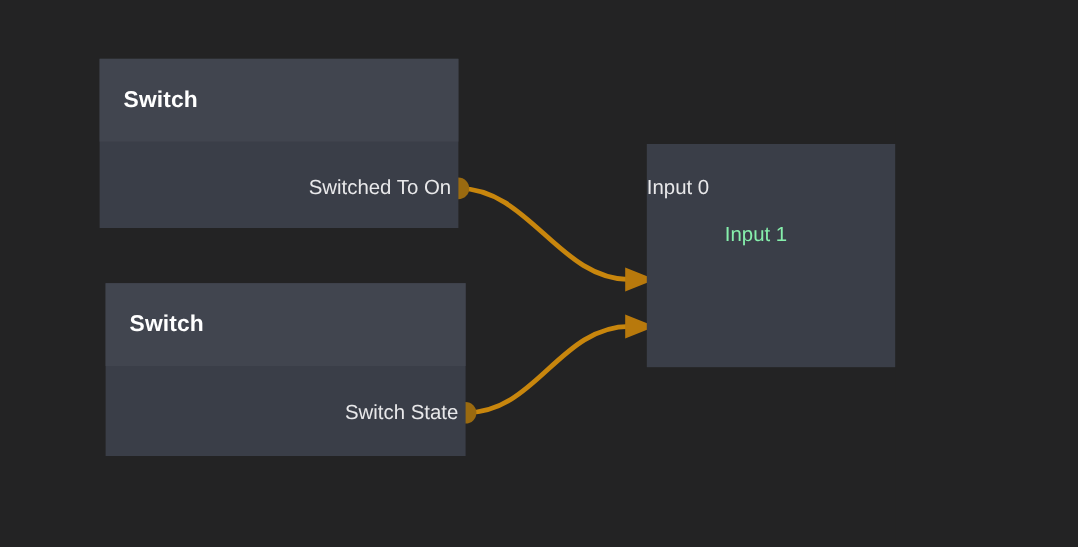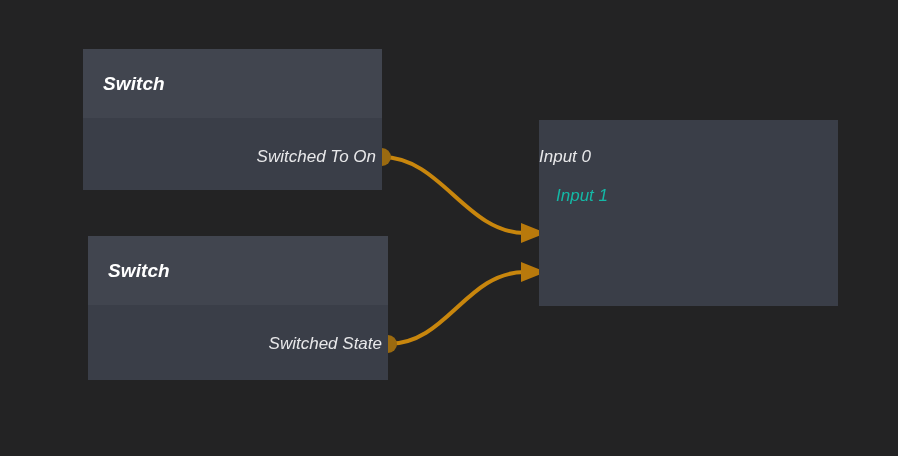--- a/index.html
+++ b/index.html
@@ -74,21 +74,21 @@
   }
   .wire-path {
     fill: none;
     stroke-width: 4;
     stroke-linecap: round;
   }
 </style>
 </head>
 <body style="background: rgb(35, 35, 36);">
 
-<div id="canvas" style="width: 898px; height: 456px; background: rgb(35, 35, 36); font-style: italic;">
+<div id="canvas" style="width: 746px; height: 456px; background: rgb(35, 35, 36);">
 
   <svg class="wire-layer" width="898" height="456" viewBox="0 0 898 456">
       <path class="wire-path" d="M 382 157 C 441 157 466 233 525 233" stroke="#c8860d"></path>
       <path class="wire-path" d="M 388 344 C 447 344 466 272 525 272" stroke="#c8860d"></path>
       <polygon points="521,223 546,233 521,243" fill="#b8790c"></polygon>
       <polygon points="521,262 546,272 521,282" fill="#b8790c"></polygon>
       <circle cx="382" cy="157" r="9" fill="#9a6a10"></circle>
       <circle cx="388" cy="344" r="9" fill="#9a6a10"></circle>
     </svg>
 
@@ -102,29 +102,29 @@
             <span class="pin-label" style="color: rgb(232, 232, 234);">Switched To On</span>
           </div>
         </div>
       </div>
       <div class="node" style="left: 88px; top: 236px; width: 300px; height: 144px; background: rgb(58, 62, 72);">
         <div class="node-header" style="height: 69px; background: rgb(65, 69, 79); padding-left: 20px;">
           <div class="node-title" style="color: rgb(255, 255, 255);">Switch</div>
         </div>
         <div class="node-body">
           <div class="pin-row out" style="top: 39px; transform: translateY(-50%); padding-right: 6px;">
-            <span class="pin-label" style="color: rgb(232, 232, 234);">Switched State</span>
+            <span class="pin-label" style="color: rgb(232, 232, 234);">Switch State</span>
           </div>
         </div>
       </div>
       <div class="node" style="left: 539px; top: 120px; width: 299px; height: 186px; background: rgb(58, 62, 72);">
         <div class="node-body">
           <div class="pin-row in" style="top: 37px; transform: translateY(-50%); ">
             <span class="pin-label" style="color: rgb(232, 232, 234);">Input 0</span>
           </div>
           <div class="pin-row in" style="top: 76px; transform: translateY(-50%); padding-left: 17px;">
-            <span class="pin-label" style="color: #14b8a6;">Input 1</span>
+            <span class="pin-label" style="color: #86efac; margin-left: 48px;">Input 1</span>
           </div>
         </div>
       </div>
     </div>
 
 </div>
 
 </body></html>

